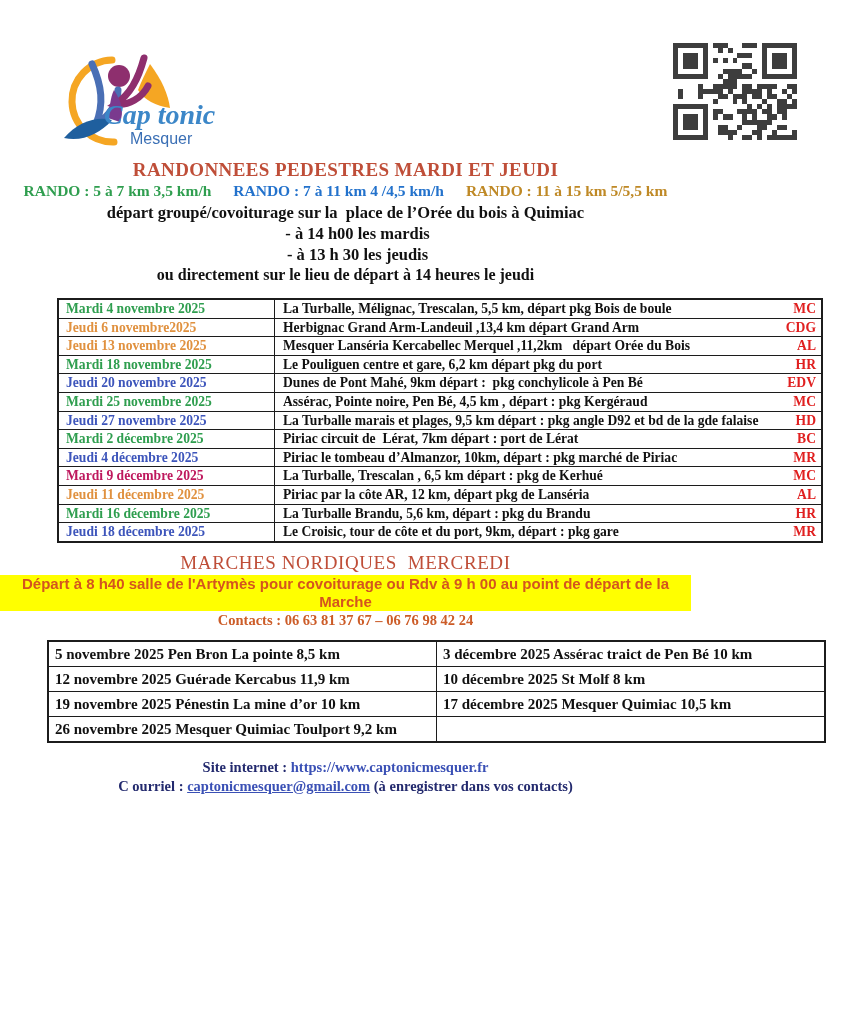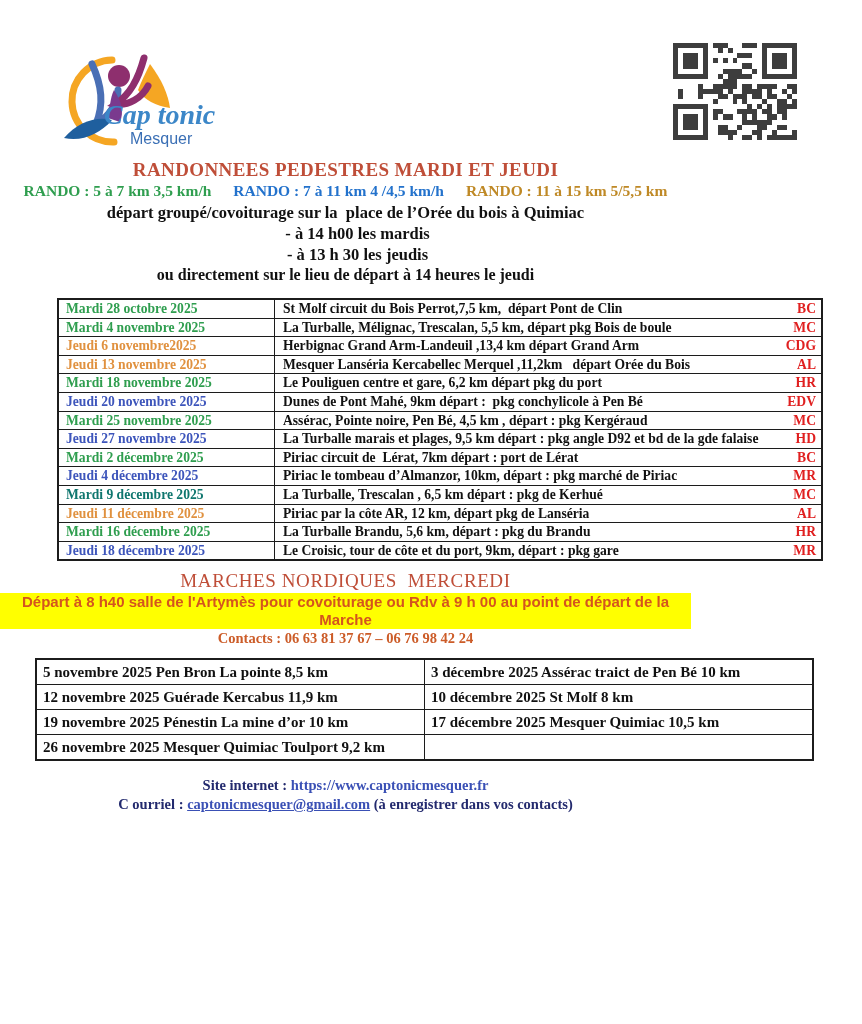--- a/index.html
+++ b/index.html
@@ -28,21 +28,21 @@
   .sched .desc{flex:1;white-space:pre-wrap;}
   .sched .code{margin-left:6px;text-align:right;}
   
   .nordic-title{margin-top:10px;text-align:center;font-size:19px;letter-spacing:.6px;
                 color:#bf4e38;line-height:20px;white-space:pre-wrap;}
   .hl-line{text-align:center;margin-top:2px;line-height:18px;}
   .hl-line span{display:inline-block;background:#ffff00;color:#d4551e;
                 font-family:"Liberation Sans", sans-serif;font-weight:bold;
                 font-size:15px;padding:0 3px;line-height:18px;}
   .contacts{text-align:center;font-size:14.5px;font-weight:bold;color:#cc5c28;line-height:17px;margin-top:1px;}
-  .nordic{margin:11px 0 0 35px;width:750px;border:2px solid #1c1c1c;table-layout:fixed;}
+  .nordic{margin:11px 0 0 47px;width:750px;border:2px solid #1c1c1c;table-layout:fixed;}
   .nordic td{border:1px solid #1c1c1c;width:375px;vertical-align:top;font-weight:bold;
              font-size:15px;line-height:22px;padding:1px 6px;white-space:pre-wrap;}
   
   .footer{margin-top:15px;text-align:center;font-size:14.5px;font-weight:bold;line-height:19px;color:#232a6e;}
   .footer a{color:#3a50b5;text-decoration:none;}
   .footer a.u{text-decoration:underline;}
 </style>
 </head>
 <body>
 
@@ -304,29 +304,20 @@
     <div class="meet-line">départ groupé/covoiturage sur la  place de l’Orée du bois à Quimiac</div>
     <div id="time-lines">
         <div class="time-line">- à 14 h00 les mardis</div>
         <div class="time-line">- à 13 h 30 les jeudis</div>
       </div>
     <div class="direct-line">ou directement sur le lieu de départ à 14 heures le jeudi</div>
 
     <table class="sched">
       <tbody id="sched-body">
           <tr>
-            <td class="datec" style="color: rgb(47, 158, 79);">Mardi 28 octobre 2025</td>
-            <td class="descc">
-              <div class="cellflex">
-                <span class="desc">St Molf circuit du Bois Perrot,7,5 km,  départ Pont de Clin</span>
-                <span class="code" style="color: rgb(224, 32, 32);">BC</span>
-              </div>
-            </td>
-          </tr>
-          <tr>
             <td class="datec" style="color: rgb(47, 158, 79);">Mardi 4 novembre 2025</td>
             <td class="descc">
               <div class="cellflex">
                 <span class="desc">La Turballe, Mélignac, Trescalan, 5,5 km, départ pkg Bois de boule</span>
                 <span class="code" style="color: rgb(224, 32, 32);">MC</span>
               </div>
             </td>
           </tr>
           <tr>
             <td class="datec" style="color: rgb(224, 145, 63);">Jeudi 6 novembre2025</td>
@@ -394,21 +385,21 @@
           <tr>
             <td class="datec" style="color: rgb(61, 85, 187);">Jeudi 4 décembre 2025</td>
             <td class="descc">
               <div class="cellflex">
                 <span class="desc">Piriac le tombeau d’Almanzor, 10km, départ : pkg marché de Piriac</span>
                 <span class="code" style="color: rgb(224, 32, 32);">MR</span>
               </div>
             </td>
           </tr>
           <tr>
-            <td class="datec" style="color: #0f766e;">Mardi 9 décembre 2025</td>
+            <td class="datec" style="color: #be185d;">Mardi 9 décembre 2025</td>
             <td class="descc">
               <div class="cellflex">
                 <span class="desc">La Turballe, Trescalan , 6,5 km départ : pkg de Kerhué</span>
                 <span class="code" style="color: rgb(224, 32, 32);">MC</span>
               </div>
             </td>
           </tr>
           <tr>
             <td class="datec" style="color: rgb(224, 145, 63);">Jeudi 11 décembre 2025</td>
             <td class="descc">

